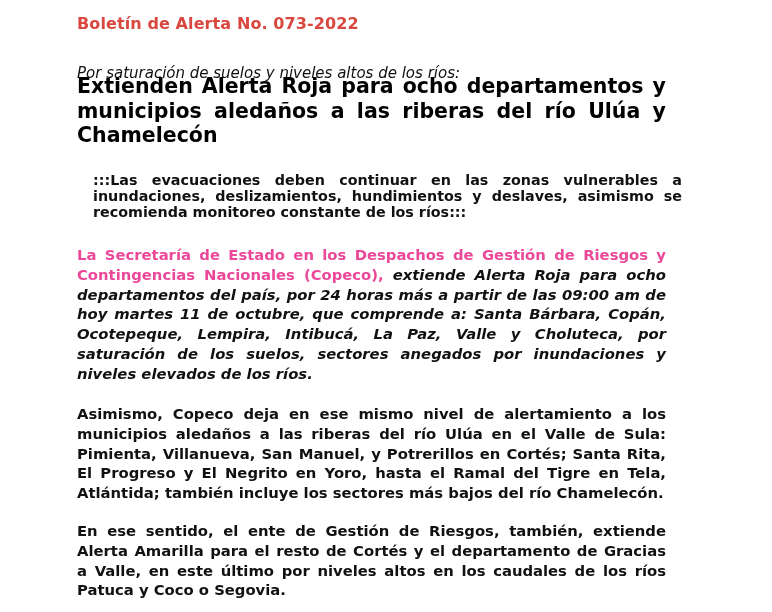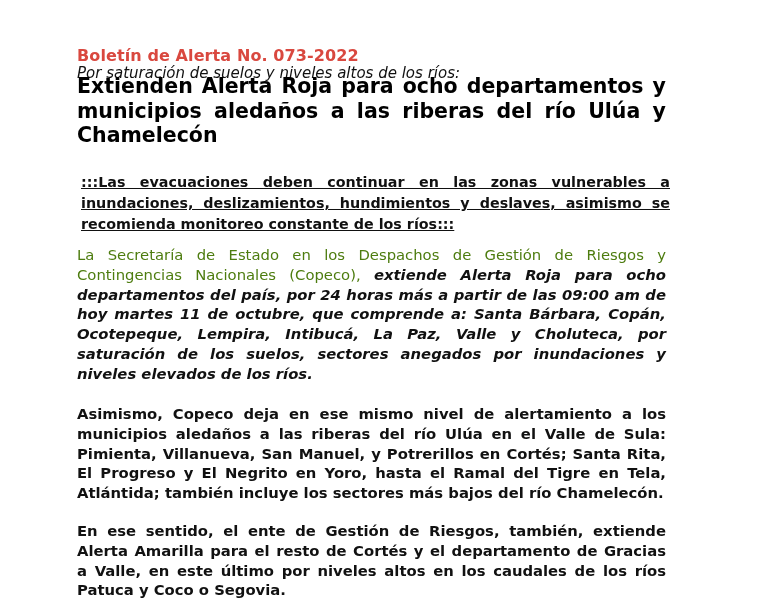--- a/index.html
+++ b/index.html
@@ -1,26 +1,26 @@
 <!DOCTYPE html>
 <html><head>
 <meta charset="utf-8">
 <style>
   html, body { margin: 0; padding: 0; background: #ffffff; }
   body { width: 772px; height: 612px; overflow: hidden; position: relative; font-family: "DejaVu Sans", sans-serif; color: #111; }
   .doc { position: absolute; left: 77px; top: 0; width: 589px; }
-  .bulletin { position: absolute; top: 14px; left: 0; font-size: 16px; font-weight: bold; color: #d9483f; letter-spacing: 0.1px; white-space: nowrap; margin-top: 32px; }
+  .bulletin { position: absolute; top: 14px; left: 0; font-size: 16px; font-weight: bold; color: #d9483f; letter-spacing: 0.1px; white-space: nowrap; }
   .subtitle { position: absolute; top: 64px; left: 0; font-size: 15px; font-style: italic; color: #111; white-space: nowrap; }
   .headline { position: absolute; top: 74px; left: 0; width: 589px; font-size: 20.5px; font-weight: bold; line-height: 24.5px; text-align: justify; text-align-last: left; color: #000000; }
-  .lede { position: absolute; top: 172px; left: 4px; width: 589px; font-size: 14.3px; font-weight: bold; line-height: 21px; text-align: justify; color: #111; text-decoration: underline; }
+  .lede { position: absolute; top: 172px; left: 16px; width: 589px; font-size: 14.3px; font-weight: bold; line-height: 16px; text-align: justify; color: #111; }
   .p { position: absolute; left: 0; width: 589px; font-size: 14.8px; line-height: 19.8px; text-align: justify; color: #111; }
   .p1 { top: 245px; }
   .p2 { top: 404px; font-weight: bold; }
   .p3 { top: 521px; font-weight: bold; }
-  .reg { font-weight: normal; color: #4d7c0f; }
+  .reg { font-weight: bold; color: #ec4899; }
   .bold { font-weight: bold; font-style: italic; }
   .last-left { text-align-last: left; }
 </style>
 </head>
 <body>
 
 <div class="doc">
   <div class="bulletin">Boletín de Alerta No. 073-2022</div>
   <div class="subtitle">Por saturación de suelos y niveles altos de los ríos:</div>
   <div class="headline">Extienden Alerta Roja para ocho departamentos y municipios aledaños a las riberas del río Ulúa y Chamelecón</div>

